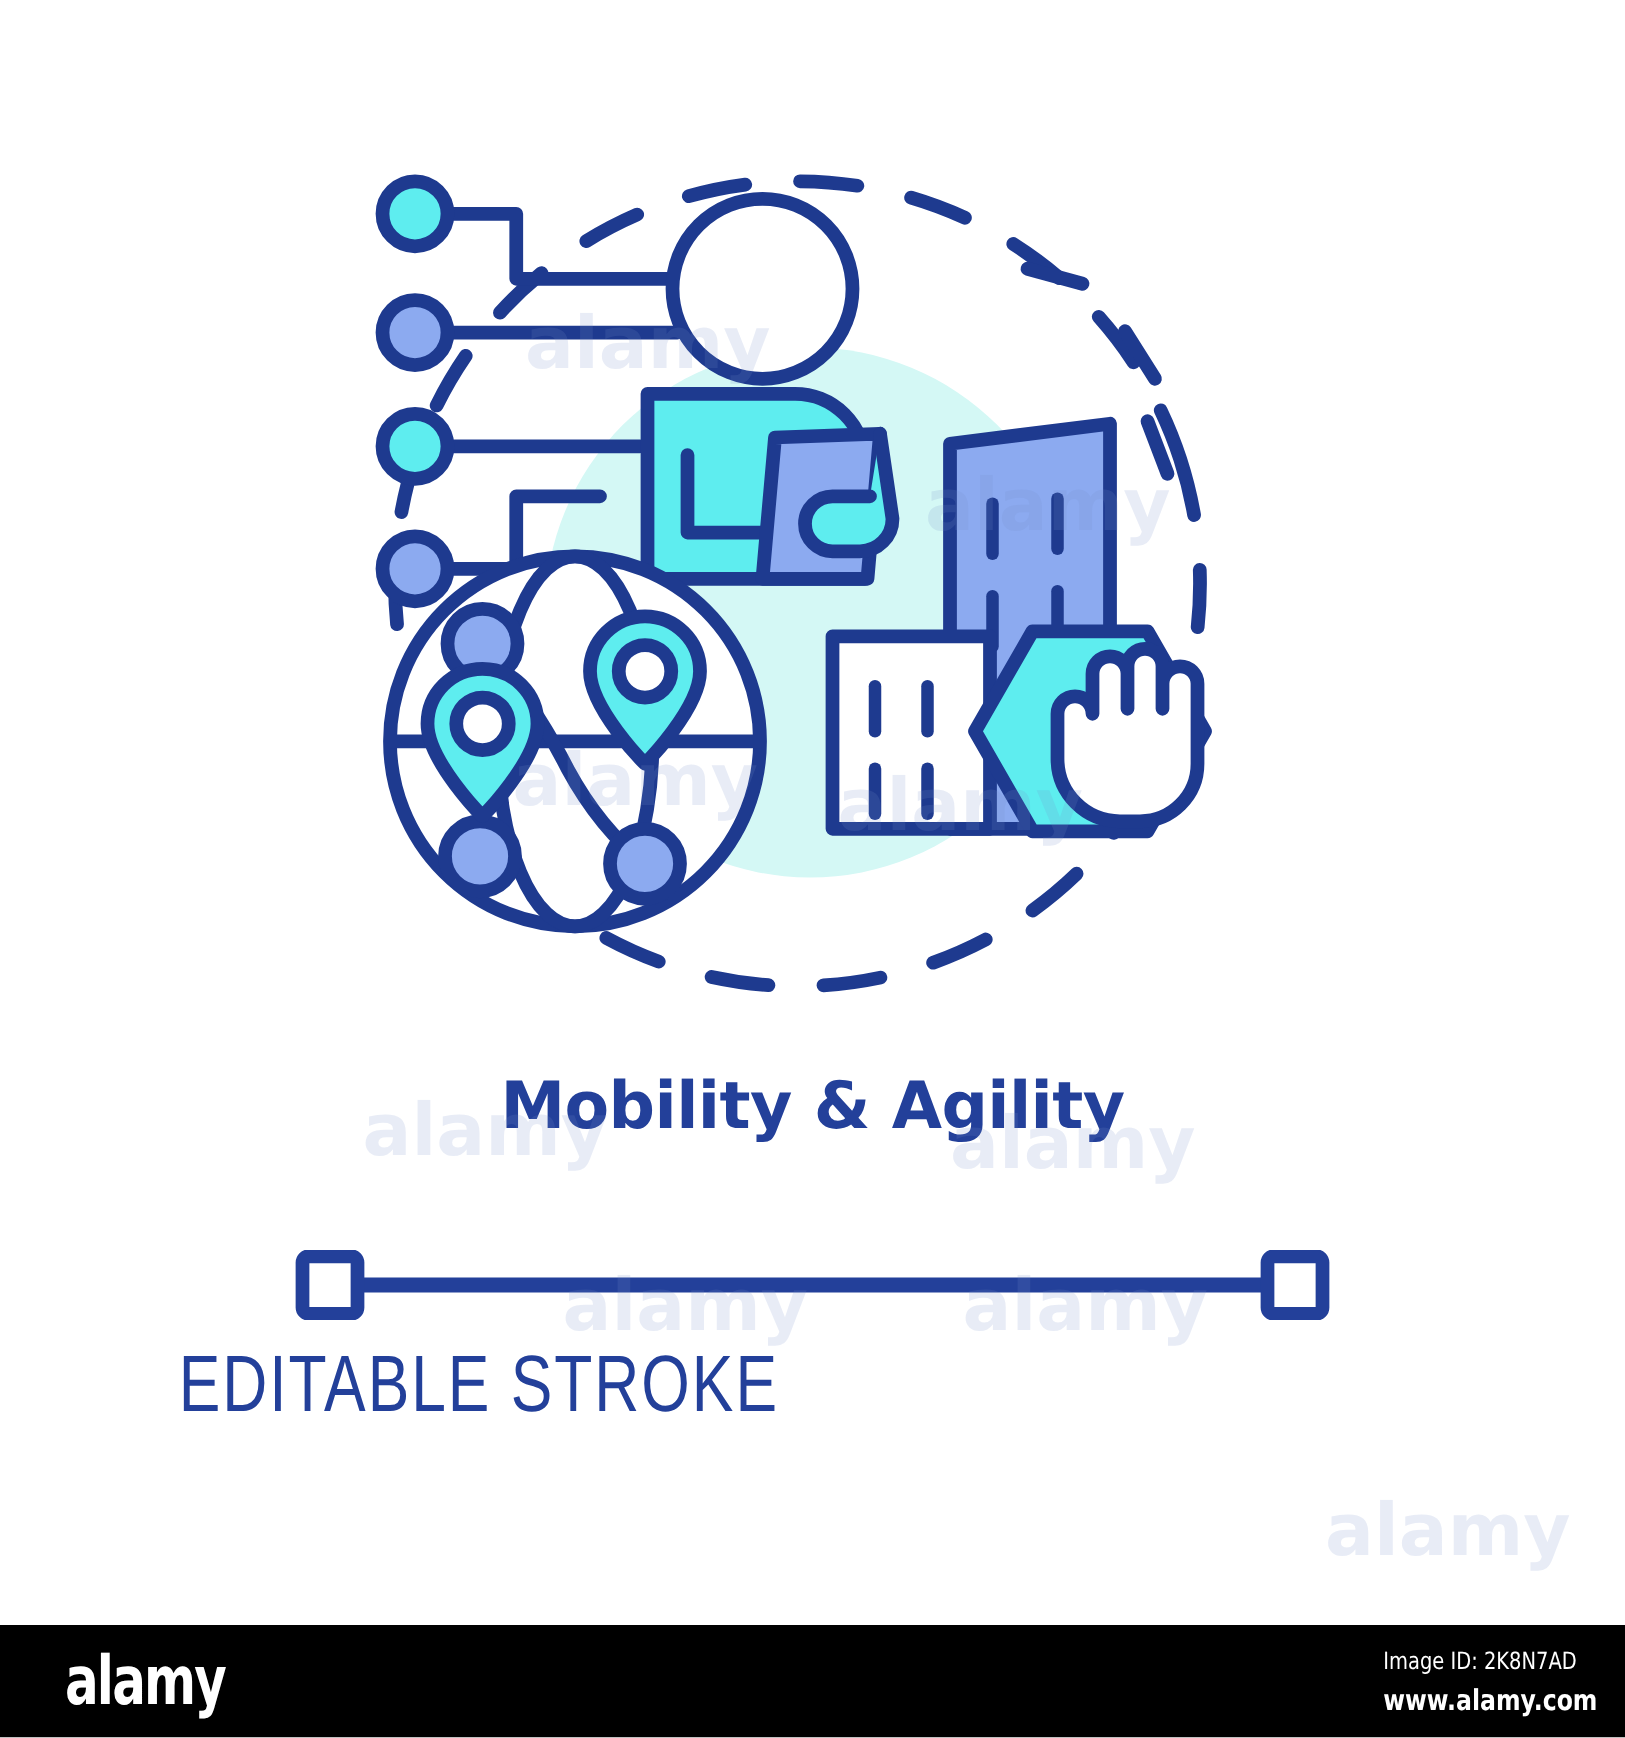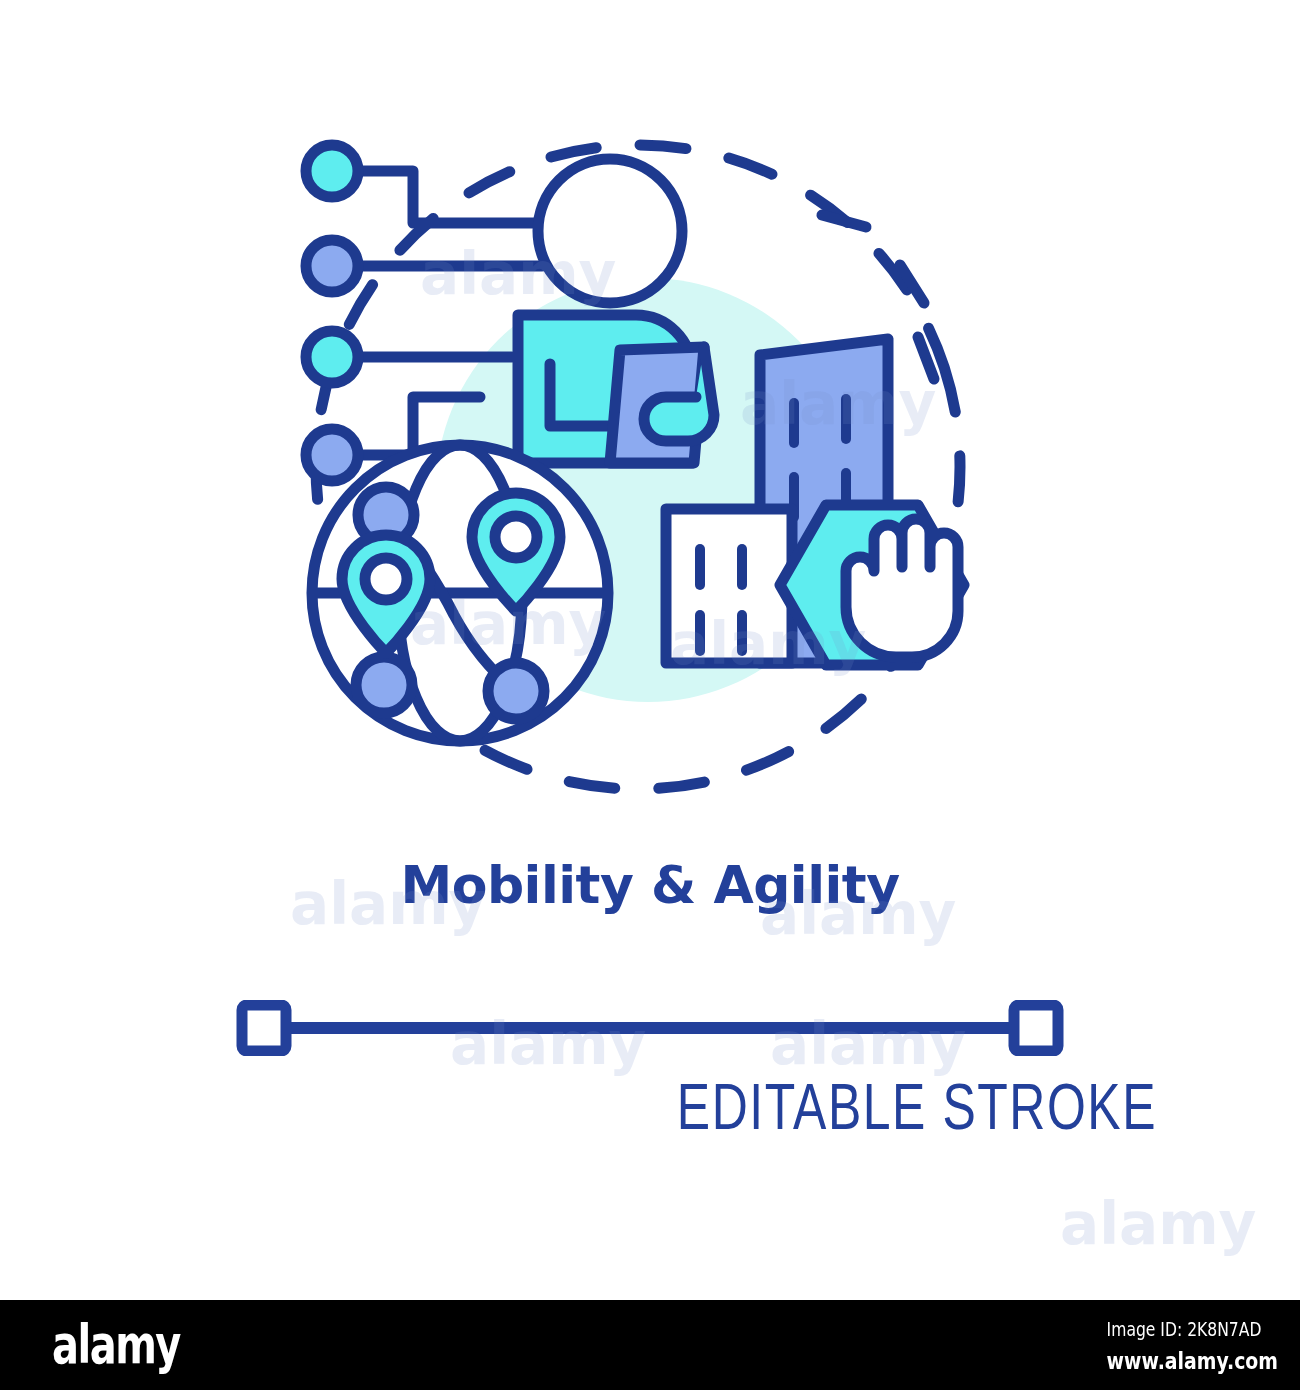--- a/index.html
+++ b/index.html
@@ -48,21 +48,21 @@
     color: #23409A;
     white-space: nowrap;
   }
 
   
   .stroke-block {
     position: absolute;
     left: 0;
     top: 1000px;
     width: 1300px;
-    text-align: right;
+    text-align: left;
   }
   .stroke-bar {
     width: 830px;
     height: 56px;
     margin: 0 auto;
   }
   .stroke-bar svg { display: block; width: 100%; height: 100%; }
   .stroke-label {
     margin-top: 14px;
     font-family: "Liberation Sans", sans-serif;

